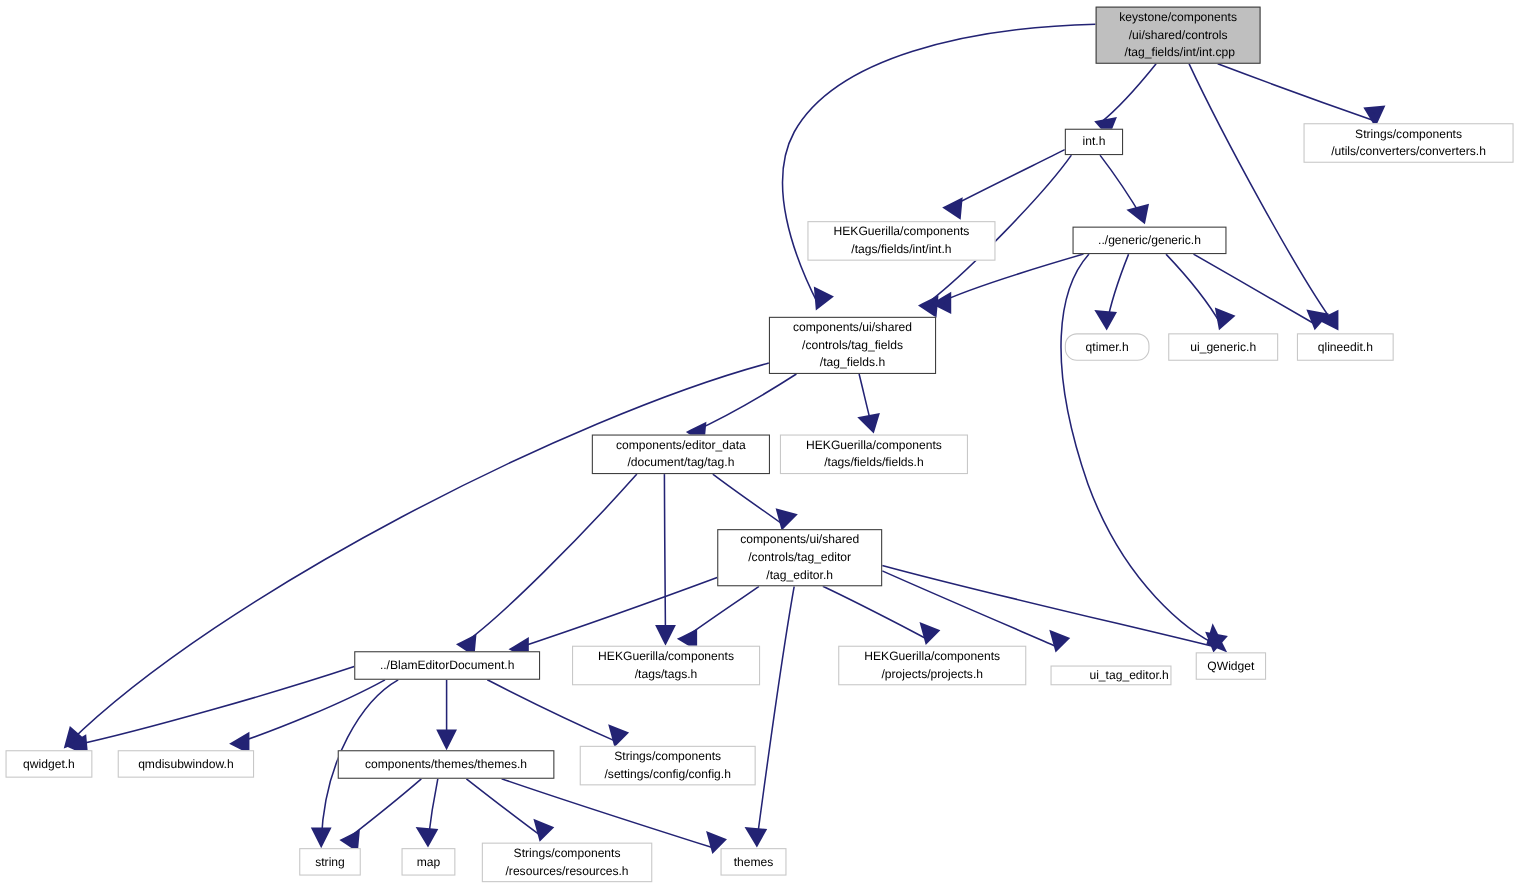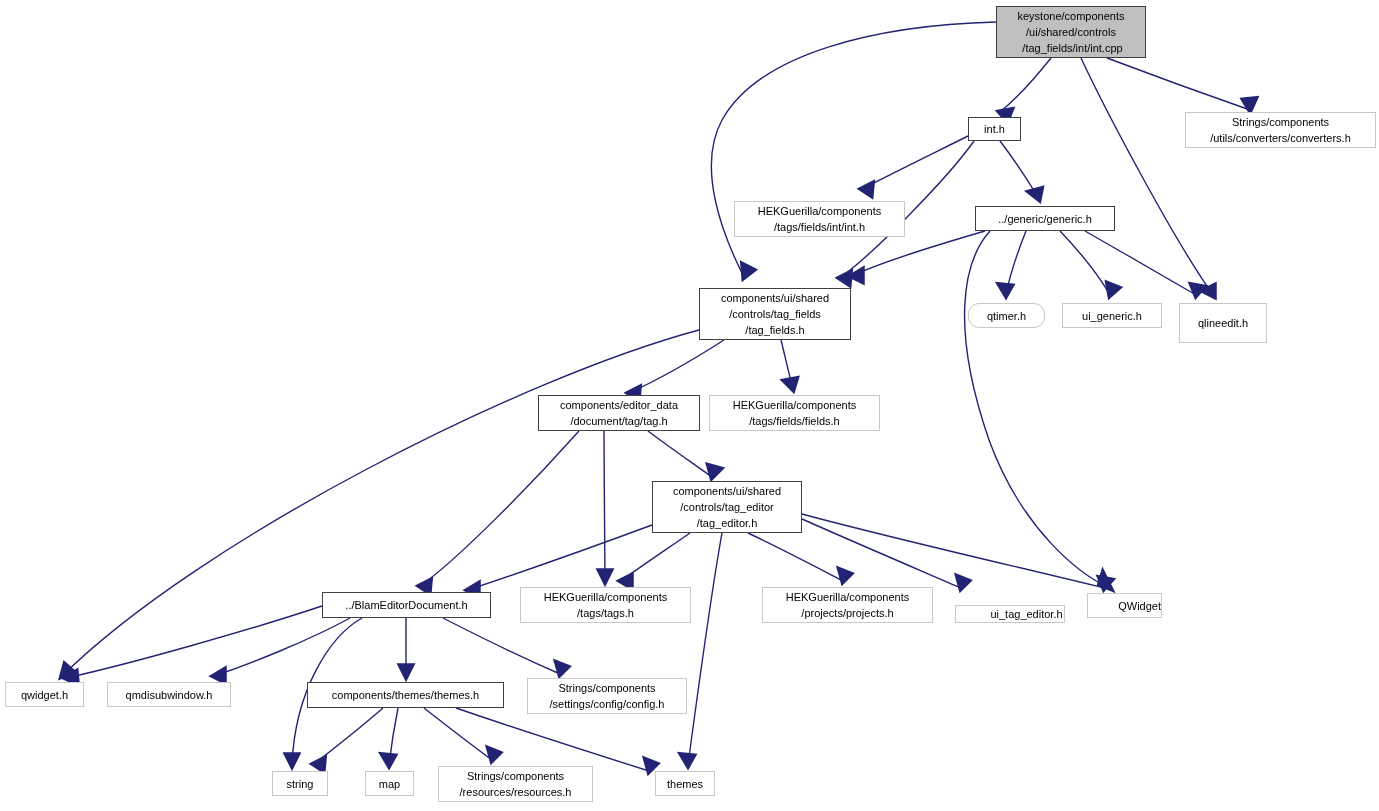--- a/index.html
+++ b/index.html
@@ -192,38 +192,38 @@
 /ui/shared/controls
  /tag_fields/int/int.cpp</span></div>
       <div class="node strong" style="left: 968px; top: 117px; width: 53px; height: 24px;"><span class="nlabel">int.h</span></div>
       <div class="node " style="left: 1185px; top: 112px; width: 191px; height: 36px;"><span class="nlabel">Strings/components
 /utils/converters/converters.h</span></div>
       <div class="node " style="left: 734px; top: 201px; width: 171px; height: 36px;"><span class="nlabel">HEKGuerilla/components
 /tags/fields/int/int.h</span></div>
       <div class="node strong" style="left: 975px; top: 206px; width: 140px; height: 25px;"><span class="nlabel">../generic/generic.h</span></div>
       <div class="node " style="left: 968px; top: 303px; width: 77px; height: 25px; border-radius: 11px;"><span class="nlabel">qtimer.h</span></div>
       <div class="node " style="left: 1062px; top: 303px; width: 100px; height: 25px;"><span class="nlabel">ui_generic.h</span></div>
-      <div class="node " style="left: 1179px; top: 303px; width: 88px; height: 40px;"><span class="nlabel">qlineedit.h</span></div>
+      <div class="node " style="left: 1179px; top: 303px; width: 88px; height: 25px;"><span class="nlabel">qlineedit.h</span></div>
       <div class="node strong" style="left: 699px; top: 288px; width: 152px; height: 52px;"><span class="nlabel">components/ui/shared
 /controls/tag_fields
 /tag_fields.h</span></div>
       <div class="node strong" style="left: 538px; top: 395px; width: 162px; height: 36px;"><span class="nlabel">components/editor_data
 /document/tag/tag.h</span></div>
       <div class="node " style="left: 709px; top: 395px; width: 171px; height: 36px;"><span class="nlabel">HEKGuerilla/components
 /tags/fields/fields.h</span></div>
       <div class="node strong" style="left: 652px; top: 481px; width: 150px; height: 52px;"><span class="nlabel">components/ui/shared
 /controls/tag_editor
 /tag_editor.h</span></div>
       <div class="node strong" style="left: 322px; top: 592px; width: 169px; height: 26px;"><span class="nlabel">../BlamEditorDocument.h</span></div>
       <div class="node " style="left: 520px; top: 587px; width: 171px; height: 36px;"><span class="nlabel">HEKGuerilla/components
 /tags/tags.h</span></div>
       <div class="node " style="left: 762px; top: 587px; width: 171px; height: 36px;"><span class="nlabel">HEKGuerilla/components
 /projects/projects.h</span></div>
       <div class="node " style="left: 955px; top: 605px; width: 110px; height: 18px; padding-left: 33px;"><span class="nlabel">ui_tag_editor.h</span></div>
-      <div class="node " style="left: 1087px; top: 593px; width: 75px; height: 25px; justify-content: flex-end;"><span class="nlabel">QWidget</span></div>
+      <div class="node " style="left: 1087px; top: 593px; width: 64px; height: 25px;"><span class="nlabel">QWidget</span></div>
       <div class="node " style="left: 5px; top: 682px; width: 79px; height: 25px;"><span class="nlabel">qwidget.h</span></div>
       <div class="node " style="left: 107px; top: 682px; width: 124px; height: 25px;"><span class="nlabel">qmdisubwindow.h</span></div>
       <div class="node strong" style="left: 307px; top: 682px; width: 197px; height: 26px;"><span class="nlabel">components/themes/themes.h</span></div>
       <div class="node " style="left: 527px; top: 678px; width: 160px; height: 36px;"><span class="nlabel">Strings/components
 /settings/config/config.h</span></div>
       <div class="node " style="left: 272px; top: 771px; width: 56px; height: 25px;"><span class="nlabel">string</span></div>
       <div class="node " style="left: 365px; top: 771px; width: 49px; height: 25px;"><span class="nlabel">map</span></div>
       <div class="node " style="left: 438px; top: 766px; width: 155px; height: 36px;"><span class="nlabel">Strings/components
 /resources/resources.h</span></div>
       <div class="node " style="left: 655px; top: 771px; width: 60px; height: 25px;"><span class="nlabel">themes</span></div>

